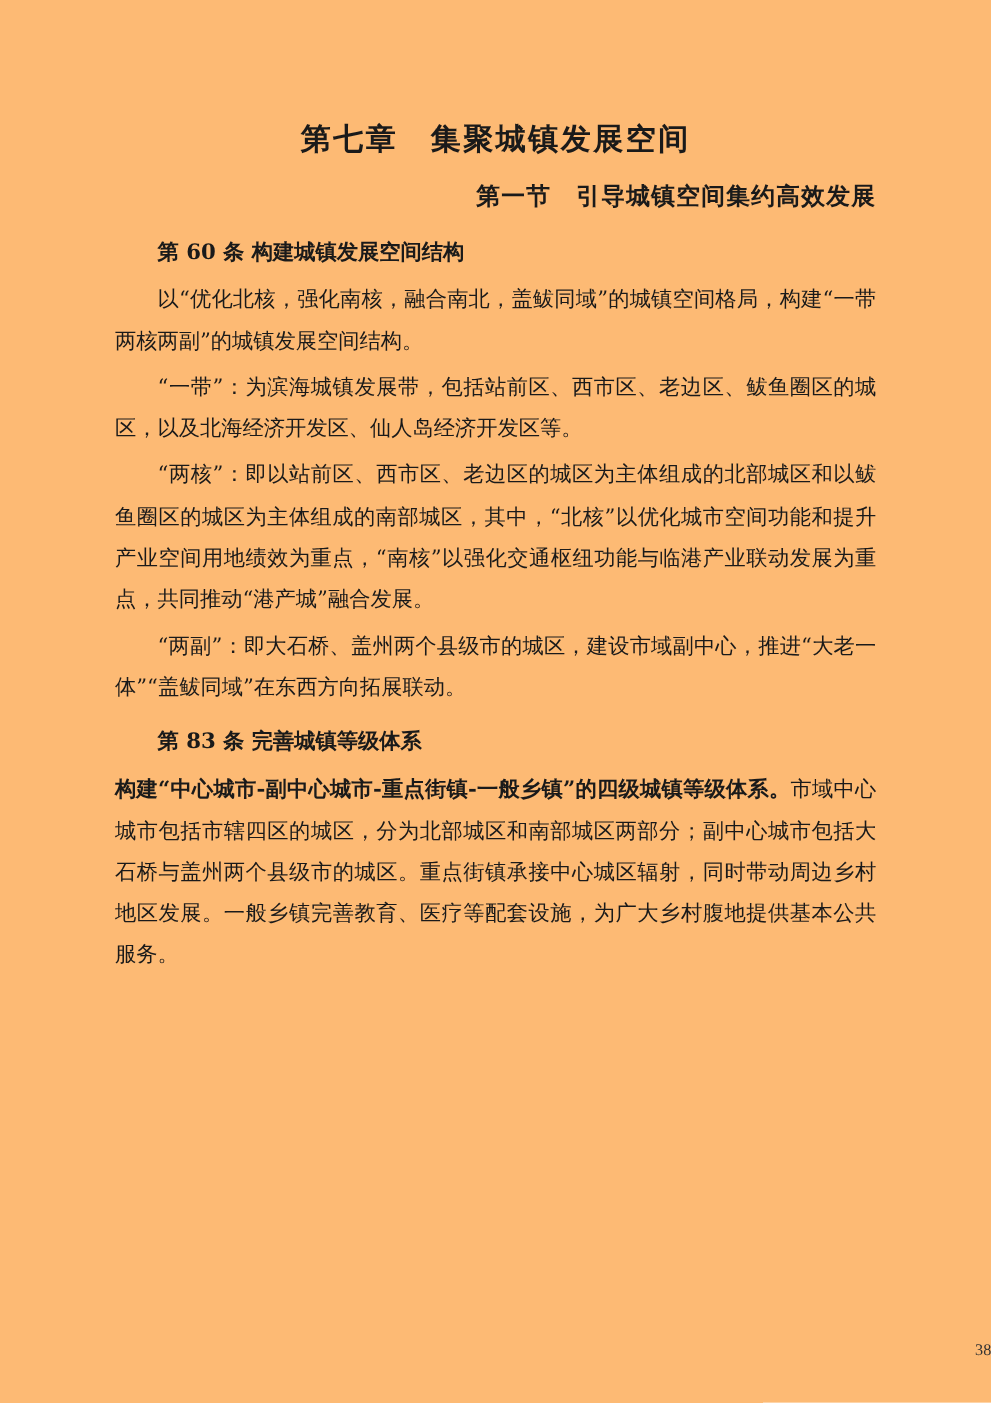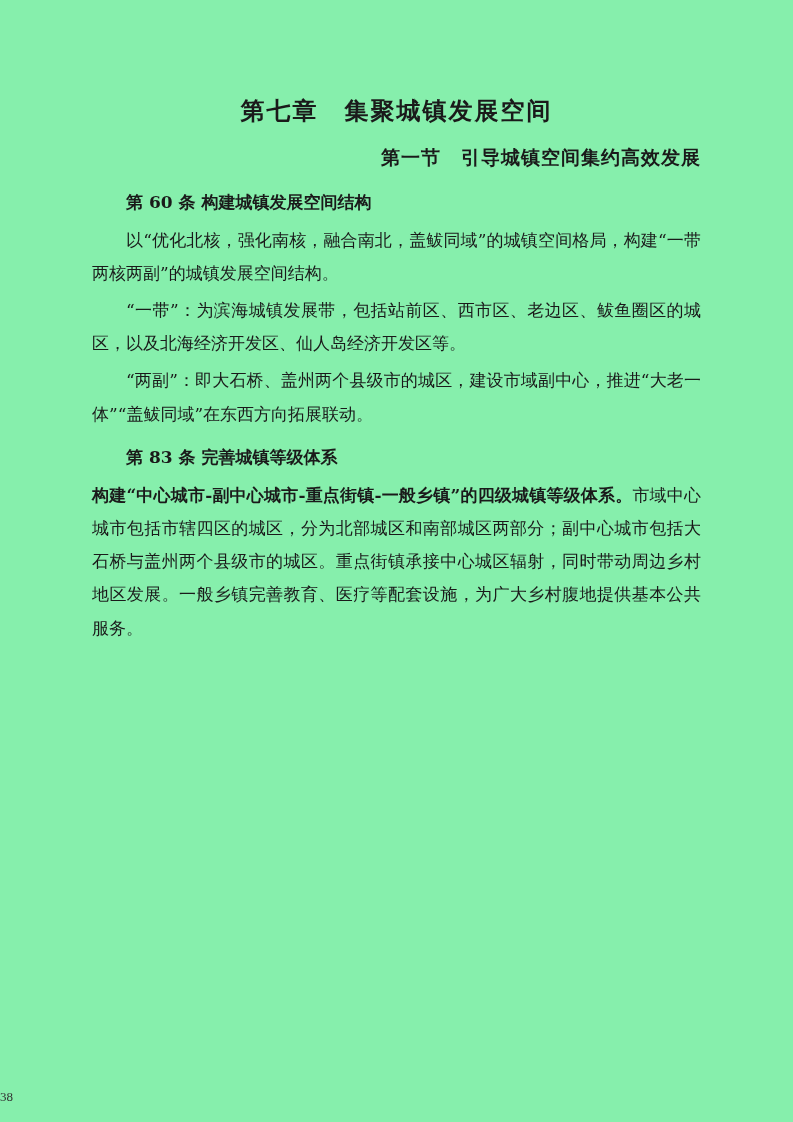--- a/index.html
+++ b/index.html
@@ -13,21 +13,21 @@
     font-family: "DejaVu Serif", "Liberation Serif", serif;
     color: #1a1a1a;
     overflow: hidden;
   }
   .page {
     position: relative;
     width: 793px;
     height: 1122px;
     box-sizing: border-box;
     padding: 75px 92px 40px 92px;
-    background: #86efac;
+    background: #fdba74;
   }
   .chapter-title {
     text-align: center;
     font-size: 24px;
     font-weight: bold;
     letter-spacing: 2px;
     margin: 18px 0 14px 0;
     line-height: 1.5;
   }
   .section-title {
@@ -56,42 +56,43 @@
   p.body-text.no-indent {
     text-indent: 0;
   }
   .lead-bold {
     font-weight: bold;
   }
   .page-number {
     position: absolute;
     left: 0;
     right: 0;
-    bottom: 17px;
-    text-align: left;
+    bottom: 34px;
+    text-align: right;
     font-size: 13px;
     color: #333;
     font-family: "Liberation Serif", serif;
   }
 </style>
 </head>
 <body>
 
 <div class="page">
 
   <h1 class="chapter-title">第七章　集聚城镇发展空间</h1>
 
   <h2 class="section-title">第一节　引导城镇空间集约高效发展</h2>
 
   <h3 class="article-heading">第 60 条  构建城镇发展空间结构</h3>
 
   <p class="body-text">以“优化北核，强化南核，融合南北，盖鲅同域”的城镇空间格局，构建“一带两核两副”的城镇发展空间结构。</p>
 
   <p class="body-text">“一带”：为滨海城镇发展带，包括站前区、西市区、老边区、鲅鱼圈区的城区，以及北海经济开发区、仙人岛经济开发区等。</p>
 
+  <p class="body-text">“两核”：即以站前区、西市区、老边区的城区为主体组成的北部城区和以鲅鱼圈区的城区为主体组成的南部城区，其中，“北核”以优化城市空间功能和提升产业空间用地绩效为重点，“南核”以强化交通枢纽功能与临港产业联动发展为重点，共同推动“港产城”融合发展。</p>
 
   <p class="body-text">“两副”：即大石桥、盖州两个县级市的城区，建设市域副中心，推进“大老一体”“盖鲅同域”在东西方向拓展联动。</p>
 
   <h3 class="article-heading">第 83 条  完善城镇等级体系</h3>
 
   <p class="body-text no-indent"><span class="lead-bold">构建“中心城市-副中心城市-重点街镇-一般乡镇”的四级城镇等级体系。</span><span>市域中心城市包括市辖四区的城区，分为北部城区和南部城区两部分；副中心城市包括大石桥与盖州两个县级市的城区。重点街镇承接中心城区辐射，同时带动周边乡村地区发展。一般乡镇完善教育、医疗等配套设施，为广大乡村腹地提供基本公共服务。</span></p>
 
   <div class="page-number">38</div>
 
 </div>

